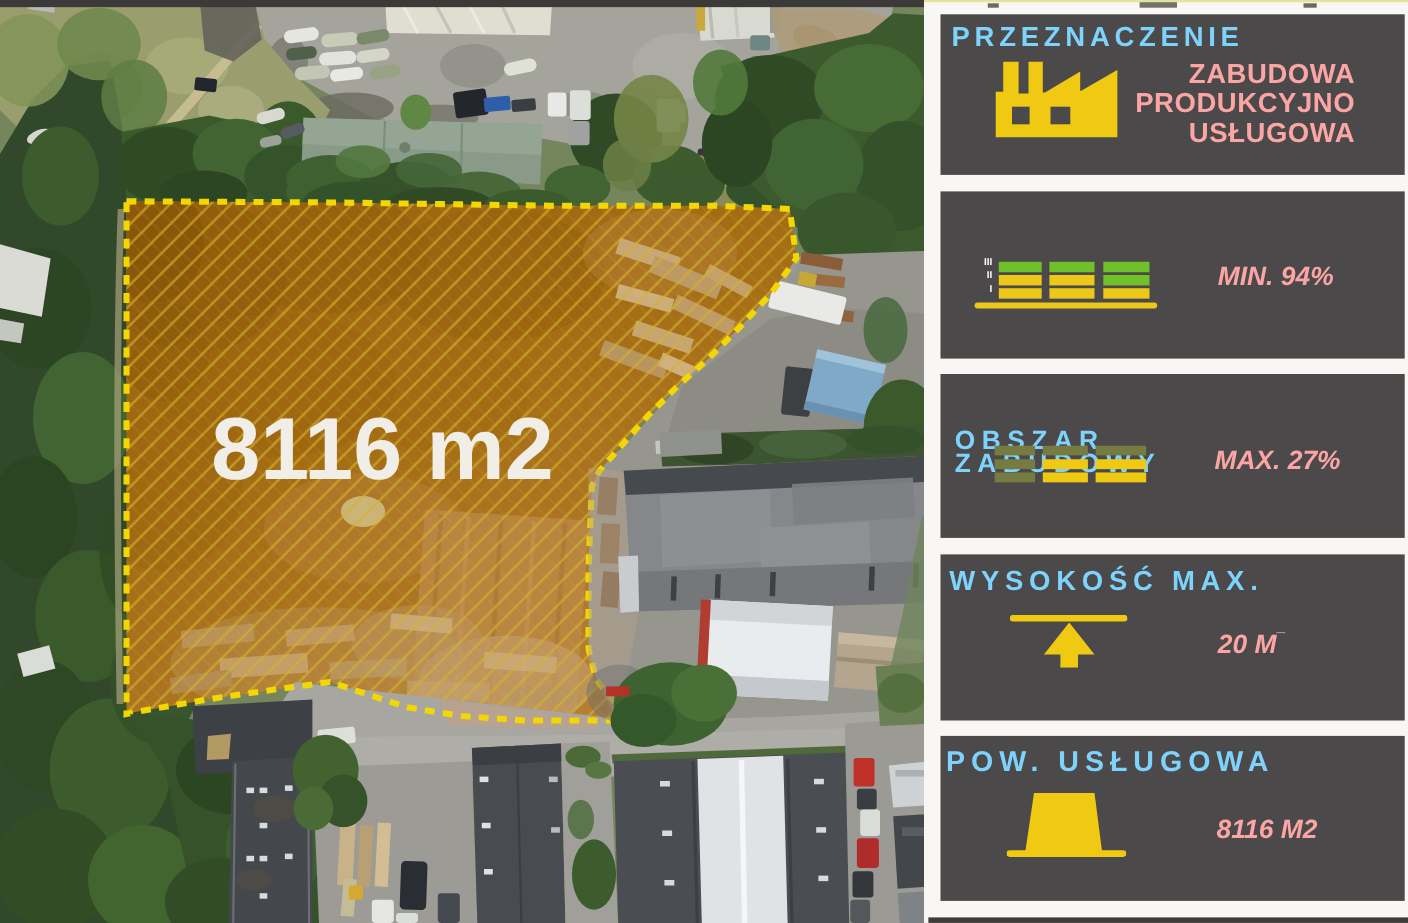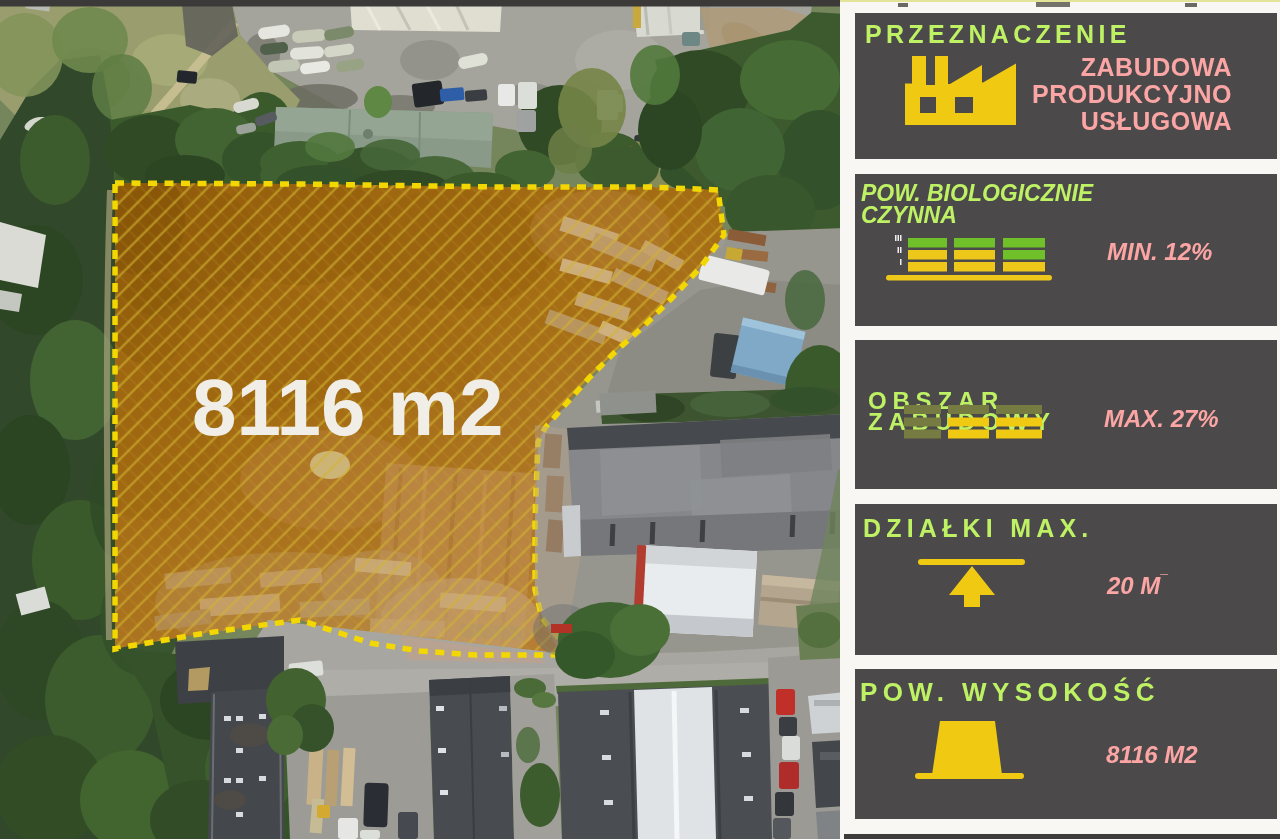--- a/index.html
+++ b/index.html
@@ -1,21 +1,21 @@
 <!DOCTYPE html>
 <html><head>
 <meta charset="utf-8">
 <style>
   html,body{margin:0;padding:0;}
   body{width:1280px;height:839px;overflow:hidden;font-family:"Liberation Sans",sans-serif;background:#f8f7f5;}
   #stage{position:relative;width:1280px;height:839px;}
   #photo{position:absolute;left:0;top:0;}
   #sidebar{position:absolute;left:840px;top:0;width:440px;height:839px;background:#f8f7f4;}
   .panel{position:absolute;left:15px;width:422px;background:#4b4949;color:#f2f2f2;}
-  .ptitle{font-weight:bold;color:#bef264;white-space:nowrap;}
+  .ptitle{font-weight:bold;color:#7dd3fc;white-space:nowrap;}
   .green{color:#fca5a5;font-weight:bold;font-style:italic;white-space:nowrap;}
 </style>
 </head>
 <body>
 <div id="stage">
 
   <svg id="photo" width="845" height="839" viewBox="0 0 845 839">
     <defs>
       <pattern id="hatch" width="13" height="13" patternUnits="userSpaceOnUse" patternTransform="rotate(-45)">
         <rect x="0" y="5.5" width="13" height="2.2" fill="#d2b232" opacity="0.65"></rect>
@@ -457,39 +457,38 @@
         <path d="M0,69 L0,27.5 L7,27.5 L7,0 L21,0 L21,29 L30,29 L30,0 L43,0 L43,28 L45,28 L77,9 L77,26.5 L78,26.5 L111,7.5 L111,69 Z" fill="#f0ca12"></path>
         <rect x="15" y="41" width="16" height="16" fill="#4b4949"></rect>
         <rect x="50" y="41" width="18" height="16" fill="#4b4949"></rect>
       </svg>
 
       <div class="green" style="position:absolute;right:45px;top:41px;font-size:25px;line-height:27px;text-align:right;letter-spacing:0.5px;font-style:normal;">ZABUDOWA<br>PRODUKCYJNO<br>USŁUGOWA</div>
     </div>
 
     <div class="panel" style="top:174px;height:152px;">
 
-      <div class="ptitle" style="position:absolute;left:6px;top:8px;font-size:23px;line-height:22px;font-style:italic;">POW. BIOLOGICZNIE<br>CZYNNA</div>
 
       <svg style="position:absolute;left:30px;top:58px;" width="170" height="50" viewBox="0 0 170 50">
         <text x="17" y="9" font-size="9" fill="#fff" font-weight="bold" text-anchor="end" font-family="Liberation Sans">III</text>
         <text x="17" y="21" font-size="9" fill="#fff" font-weight="bold" text-anchor="end" font-family="Liberation Sans">II</text>
         <text x="17" y="33" font-size="9" fill="#fff" font-weight="bold" text-anchor="end" font-family="Liberation Sans">I</text>
         <rect x="23" y="6" width="39" height="9.5" fill="#70c02a"></rect>
           <rect x="69" y="6" width="41" height="9.5" fill="#70c02a"></rect>
           <rect x="118" y="6" width="42" height="9.5" fill="#70c02a"></rect>
         <rect x="23" y="18" width="39" height="9.5" fill="#edc719"></rect>
           <rect x="69" y="18" width="41" height="9.5" fill="#edc719"></rect>
           <rect x="118" y="18" width="42" height="9.5" fill="#70c02a"></rect>
         <rect x="23" y="30" width="39" height="9.5" fill="#edc719"></rect>
           <rect x="69" y="30" width="41" height="9.5" fill="#edc719"></rect>
           <rect x="118" y="30" width="42" height="9.5" fill="#edc719"></rect>
         <rect x="1" y="43" width="166" height="5.5" rx="2.7" fill="#edc719"></rect>
       </svg>
 
-      <div class="green" style="position:absolute;left:252px;top:64px;font-size:24px;">MIN. 12%</div>
+      <div class="green" style="position:absolute;left:252px;top:64px;font-size:24px;">MIN. 94%</div>
     </div>
 
     <div class="panel" style="top:340px;height:149px;">
 
       <div class="ptitle" style="position:absolute;left:13px;top:22px;font-size:24px;line-height:21px;letter-spacing:5.8px;margin-top:28px;">OBSZAR<br>ZABUDOWY</div>
 
       <svg style="position:absolute;left:49px;top:65px;" width="145" height="34" viewBox="0 0 145 34">
         <rect x="0" y="0" width="37" height="9" fill="#767b42"></rect>
           <rect x="44" y="0" width="41" height="9" fill="#767b42"></rect>
           <rect x="92" y="0" width="46" height="9" fill="#767b42"></rect>
@@ -499,33 +498,33 @@
         <rect x="0" y="24.5" width="37" height="9" fill="#767b42"></rect>
           <rect x="44" y="24.5" width="41" height="9" fill="#f0ca12"></rect>
           <rect x="92" y="24.5" width="46" height="9" fill="#f0ca12"></rect>
       </svg>
 
       <div class="green" style="position:absolute;left:249px;top:65px;font-size:24px;">MAX. 27%</div>
     </div>
 
     <div class="panel" style="top:504px;height:151px;">
 
-      <div class="ptitle" style="position:absolute;left:8px;top:10px;font-size:25px;letter-spacing:5.2px;">DZIAŁKI MAX.</div>
+      <div class="ptitle" style="position:absolute;left:8px;top:10px;font-size:25px;letter-spacing:5.2px;">WYSOKOŚĆ MAX.</div>
 
       <svg style="position:absolute;left:63px;top:55px;" width="107" height="48" viewBox="0 0 107 48">
         <rect x="0" y="0" width="107" height="6" rx="3" fill="#f0ca12"></rect>
         <path d="M54,7 L77,36 L62,36 L62,48 L46,48 L46,36 L31,36 Z" fill="#f0ca12"></path>
       </svg>
 
       <div class="green" style="position:absolute;left:252px;top:68px;font-size:24px;">20 M<span style="font-size:14px;font-style:normal;vertical-align:9px;">¯</span></div>
     </div>
 
     <div class="panel" style="top:669px;height:150px;">
 
-      <div class="ptitle" style="position:absolute;left:5px;top:8px;font-size:26px;letter-spacing:5.4px;">POW. WYSOKOŚĆ</div>
+      <div class="ptitle" style="position:absolute;left:5px;top:8px;font-size:26px;letter-spacing:5.4px;">POW. USŁUGOWA</div>
 
       <svg style="position:absolute;left:60px;top:50px;" width="109" height="62" viewBox="0 0 109 62">
         <path d="M25,2 L80,2 L87,56 L17,56 Z" fill="#f0ca12"></path>
         <rect x="0" y="54" width="109" height="6" rx="3" fill="#f0ca12"></rect>
       </svg>
 
       <div class="green" style="position:absolute;left:251px;top:72px;font-size:24px;">8116 M2</div>
     </div>
 
     <div style="position:absolute;left:4px;top:834px;width:436px;height:5px;background:#3e3c3b"></div>

